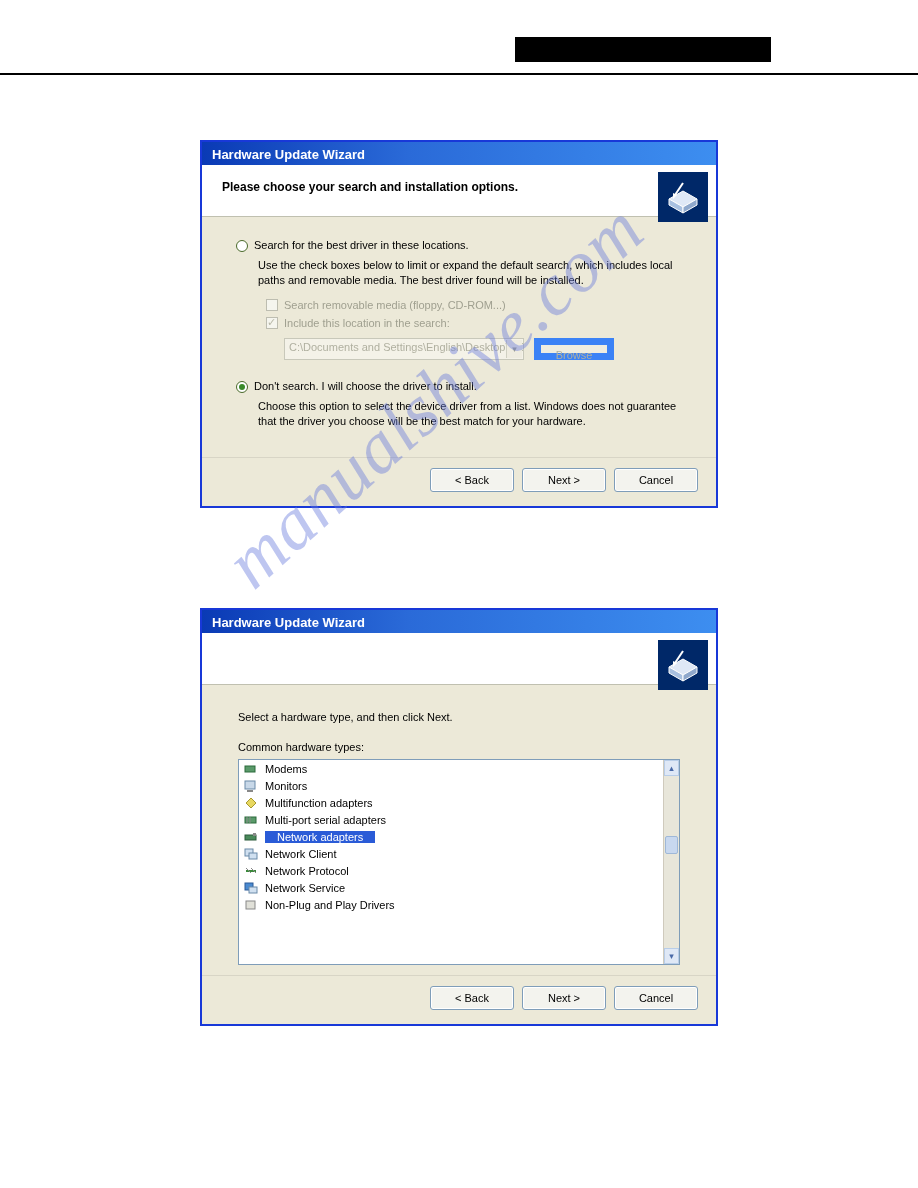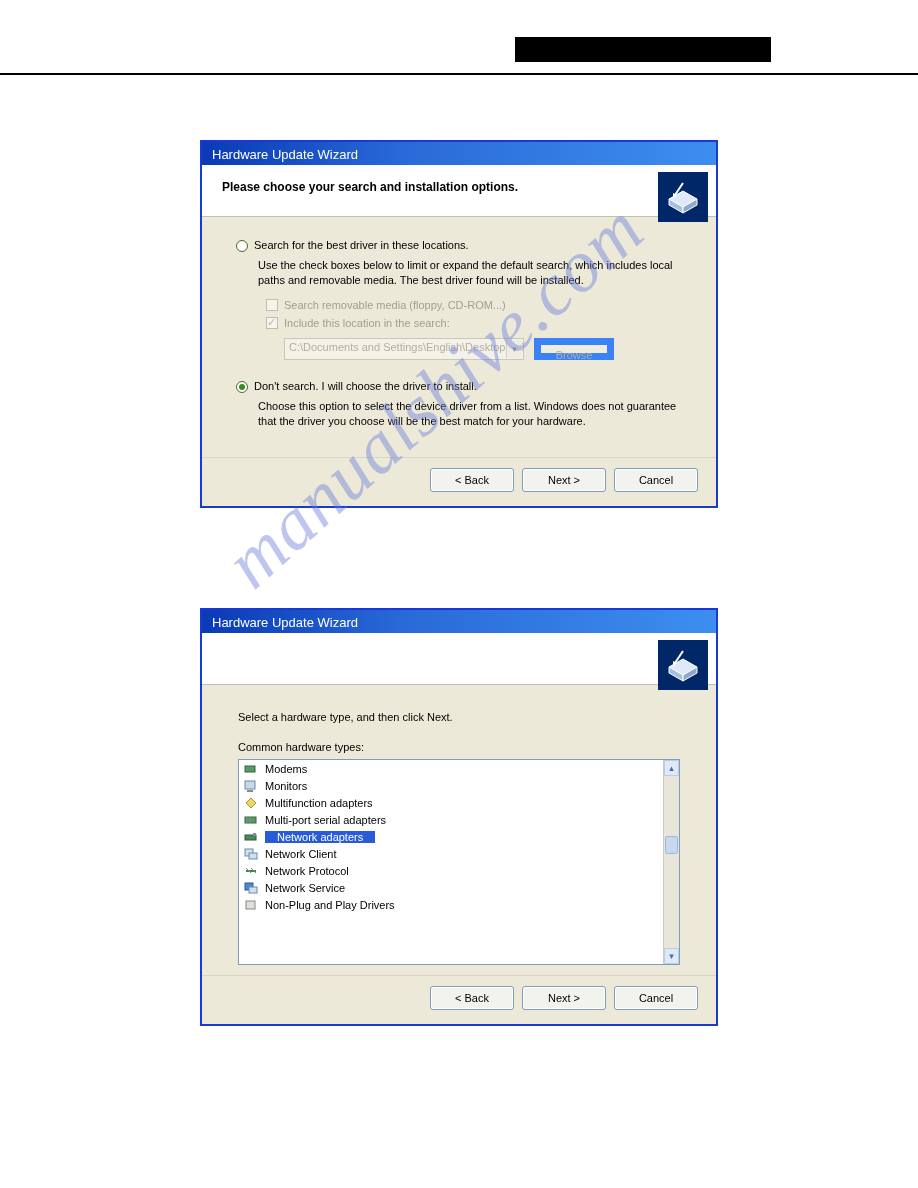--- a/index.html
+++ b/index.html
@@ -36,21 +36,21 @@
     margin: 0 auto;
     border: 2px solid #1838d8;
     background: #ece9d8;
     position: relative;
   }
   .wizard.first { margin-top: 118px; }
   .wizard.second { margin-top: 100px; }
   .titlebar {
     background: linear-gradient(90deg, #0a3ab5 0%, #2a6ad8 40%, #3d8ef0 100%);
     color: #fff;
-    font-weight: normal;
+    font-weight: bold;
     font-size: 13px;
     padding: 5px 10px;
     height: 23px;
   }
   .header-band {
     background: #fff;
     height: 52px;
     position: relative;
     border-bottom: 1px solid #c0c0b0;
   }

